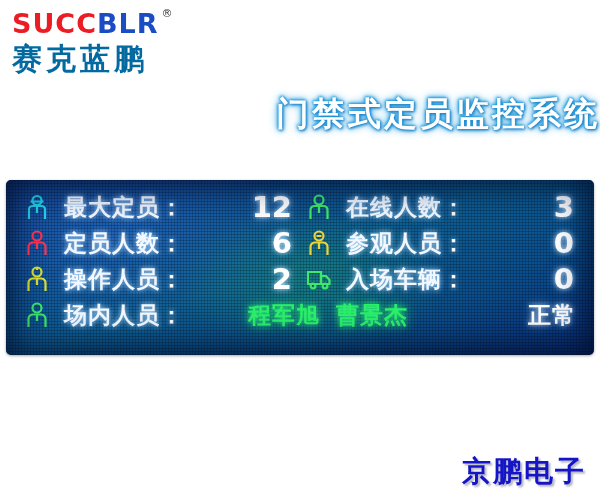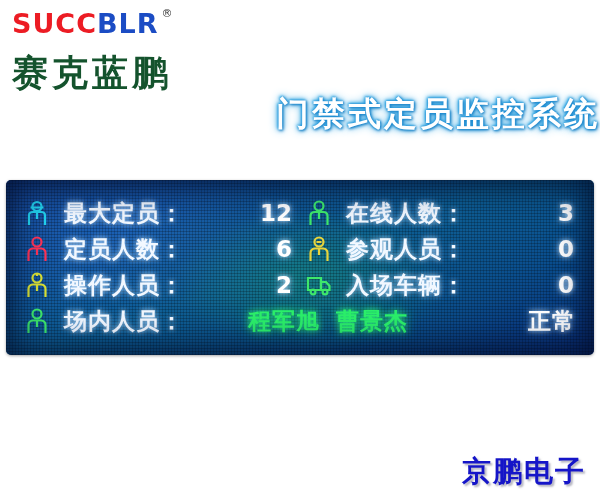--- a/index.html
+++ b/index.html
@@ -39,26 +39,26 @@
     font-size: 11px;
     color: #3a3a3a;
     font-weight: normal;
     margin-left: 3px;
     position: relative;
     top: -6px;
   }
   .brand-cn {
     font-family: "DejaVu Sans", sans-serif;
     font-weight: bold;
-    font-size: 36px;
+    font-size: 30px;
     letter-spacing: 4px;
-    color: #14532d;
+    color: #0369a1;
     line-height: 36px;
     white-space: nowrap;
-    margin-top: 15px;
+    margin-top: 1px;
   }
 
   
   .page-title {
     position: absolute;
     left: 0;
     top: 92px;
     width: 600px;
     text-align: right;
     font-family: "DejaVu Sans", sans-serif;
@@ -102,21 +102,21 @@
   .led-vignette {
     position: absolute;
     inset: 0;
     box-shadow: inset 0 0 40px rgba(2,14,50,0.75);
     pointer-events: none;
   }
 
   .led-content {
     position: absolute;
     inset: 0;
-    padding: 15px 10px 6px 18px;
+    padding: 9px 10px 6px 18px;
     box-sizing: border-box;
   }
 
   .led-row {
     display: flex;
     align-items: center;
     height: 36px;
   }
   .led-col {
     display: flex;
@@ -143,21 +143,21 @@
     font-size: 23px;
     letter-spacing: 1px;
     color: #f2f8ff;
     white-space: nowrap;
     text-shadow: 0 0 5px rgba(190,225,255,0.85), 0 0 10px rgba(120,190,255,0.5);
   }
   .led-value {
     margin-left: auto;
     font-family: "DejaVu Sans", sans-serif;
     font-weight: bold;
-    font-size: 23px;
+    font-size: 29px;
     color: #ffffff;
     padding-right: 14px;
     white-space: nowrap;
     text-shadow: 0 0 5px rgba(200,230,255,0.9), 0 0 11px rgba(130,195,255,0.55);
   }
   .col-right .led-value { padding-right: 8px; }
 
   
   .led-row-wide {
     display: flex;

